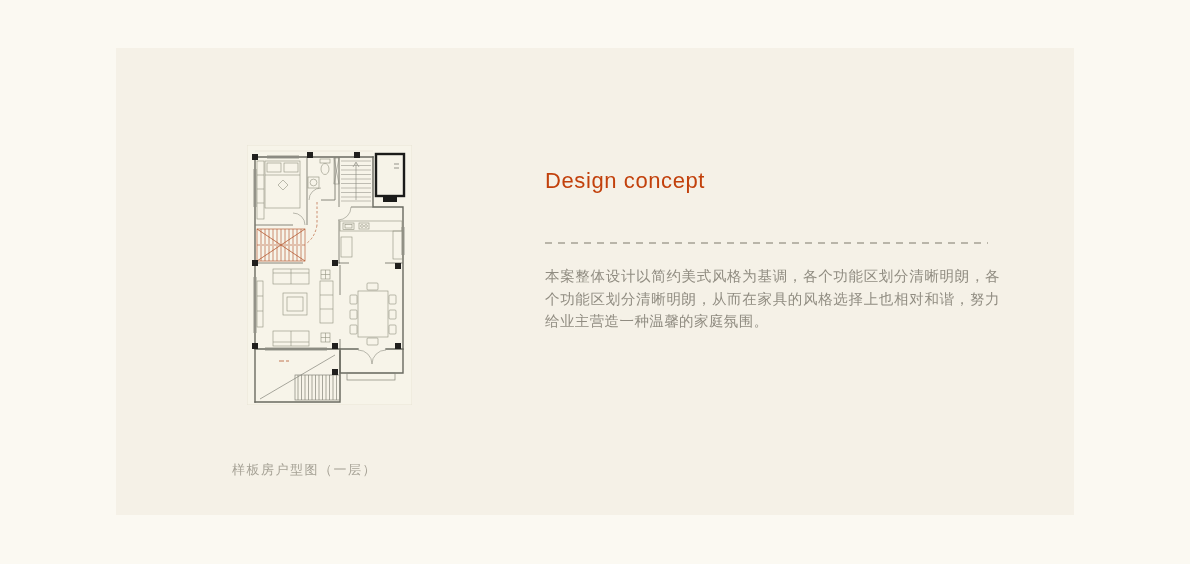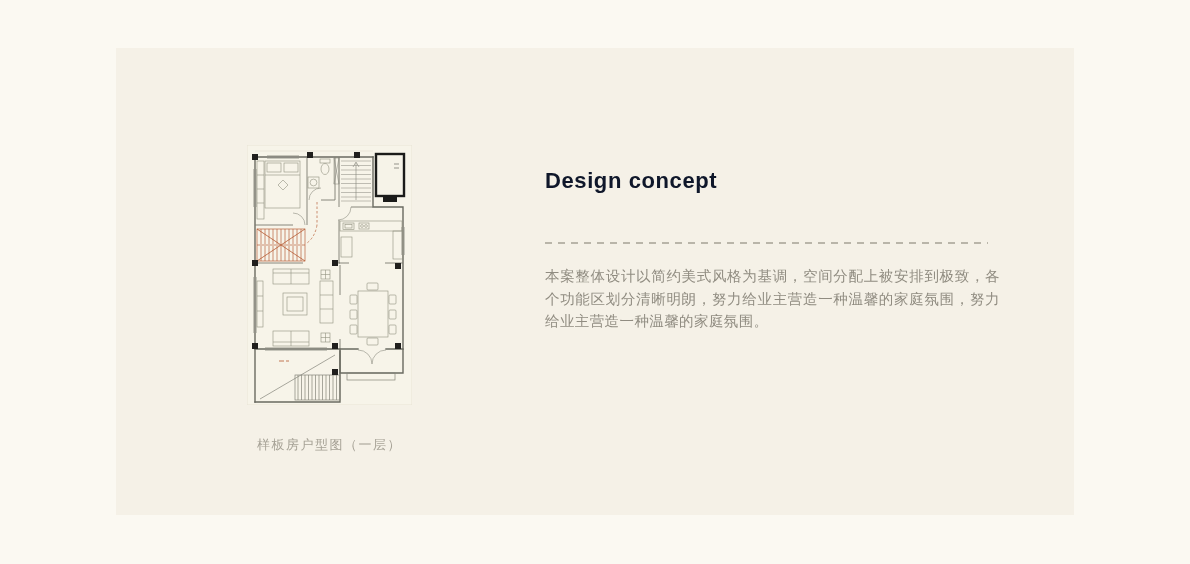--- a/index.html
+++ b/index.html
@@ -11,30 +11,29 @@
   .panel{
     position:absolute;left:116px;top:48px;width:958px;height:467px;
     background:#f5f1e7;
   }
   
   .figure{
     position:absolute;left:131px;top:97px;width:165px;height:260px;
   }
   .figure svg{display:block;}
   .caption{
-    position:absolute;left:116px;top:388px;width:195px;
-    text-align:center;
+    position:absolute;left:116px;top:413px;width:195px;
     font-size:13px;letter-spacing:1.5px;color:#a5a195;
   }
   
   .content{
     position:absolute;left:429px;top:120px;width:455px;
   }
   .title-en{
-    font-size:22px;font-weight:700;color:#0f172a;
+    font-size:22px;font-weight:400;color:#c2410c;
     letter-spacing:0.6px;line-height:26px;margin:0;
   }
   .title-cn{
     font-size:20px;font-weight:400;color:#4c4942;
     letter-spacing:4px;line-height:26px;margin:2px 0 0 0;
   }
   .divider{
     margin-top:48px;height:2px;width:443px;
     background:repeating-linear-gradient(to right,#b9b5a9 0 7px,transparent 7px 13px);
   }
@@ -193,16 +192,16 @@
         <rect x="85" y="224" width="6" height="6"></rect>
       </g>
     </svg>
   </div>
 
   <div class="caption">样板房户型图（一层）</div>
 
   <div class="content">
     <h2 class="title-en">Design concept</h2>
     <div class="divider"></div>
-    <p class="body-text">本案整体设计以简约美式风格为基调，空间分配上被安排到极致，各个功能区划分清晰明朗，努力给业主营造一种温馨的家庭氛围，努力给业主营造一种温馨的家庭氛围。</p>
+    <p class="body-text">本案整体设计以简约美式风格为基调，各个功能区划分清晰明朗，各个功能区划分清晰明朗，从而在家具的风格选择上也相对和谐，努力给业主营造一种温馨的家庭氛围。</p>
   </div>
 
 </div>
 
 </body></html>

